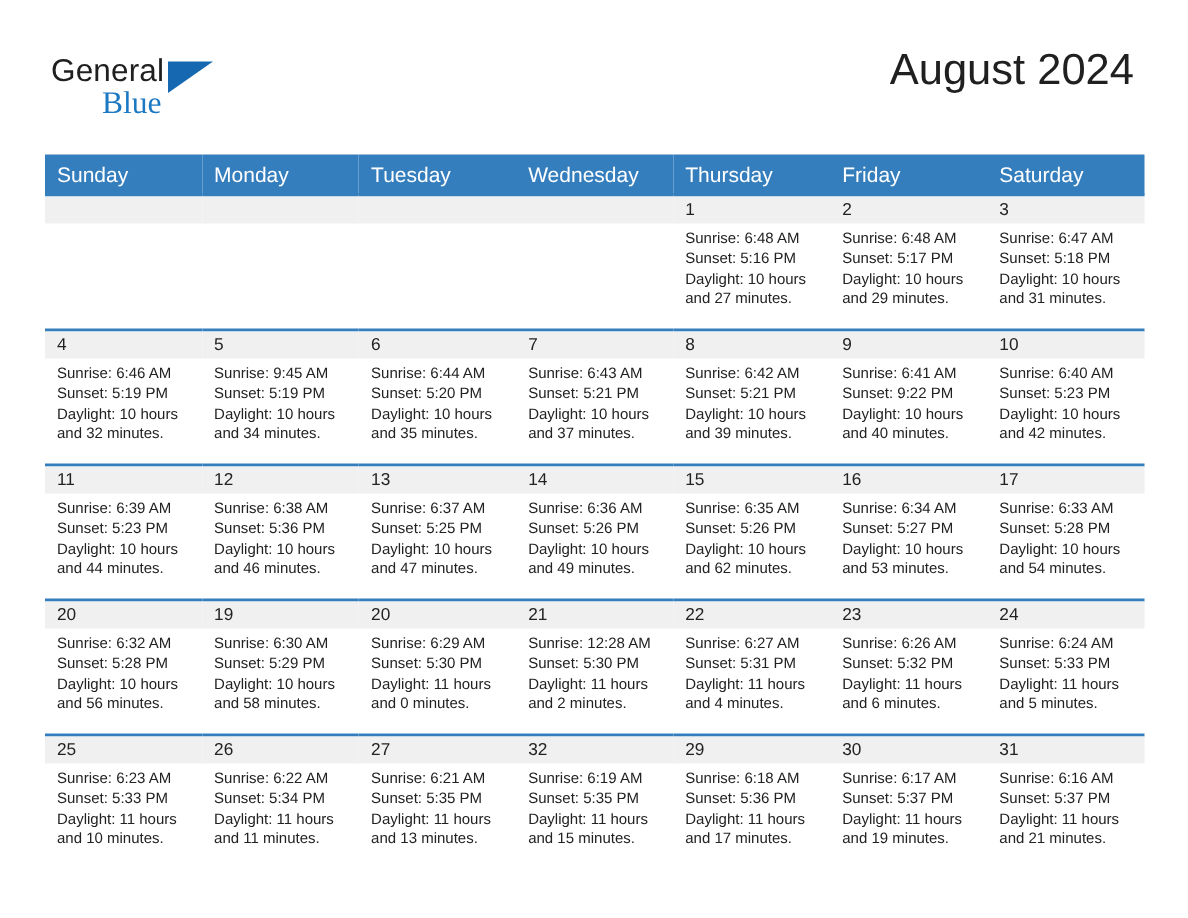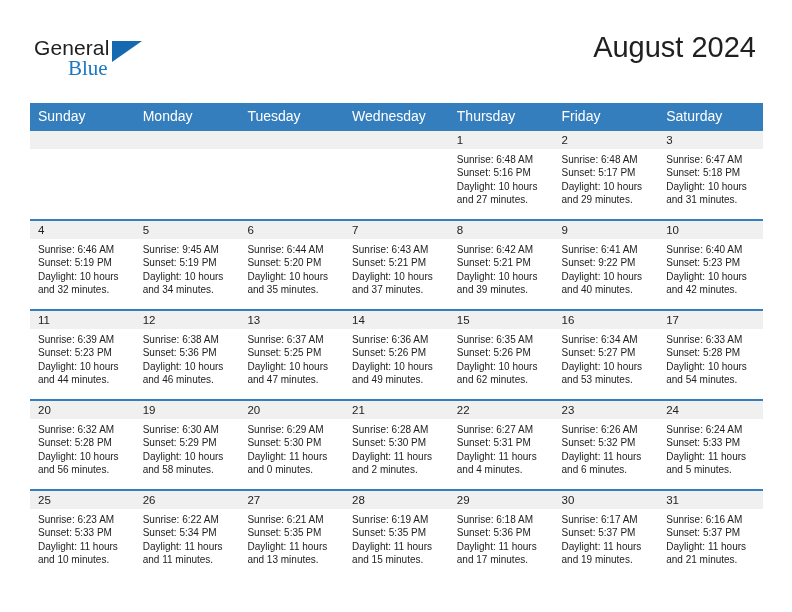--- a/index.html
+++ b/index.html
@@ -408,21 +408,21 @@
                   <div>Sunset: 5:30 PM</div>
                   <div>Daylight: 11 hours</div>
                   <div>and 0 minutes.</div>
                 </div>
               </div>
             </td>
             <td class="">
               <div class="cell-inner">
                 <div class="daynum-band">21</div>
                 <div class="lines">
-                  <div>Sunrise: 6:28 AM</div>
+                  <div>Sunrise: 12:28 AM</div>
                   <div>Sunset: 5:30 PM</div>
                   <div>Daylight: 11 hours</div>
                   <div>and 2 minutes.</div>
                 </div>
               </div>
             </td>
             <td class="">
               <div class="cell-inner">
                 <div class="daynum-band">22</div>
                 <div class="lines">
@@ -485,21 +485,21 @@
                 <div class="lines">
                   <div>Sunrise: 6:21 AM</div>
                   <div>Sunset: 5:35 PM</div>
                   <div>Daylight: 11 hours</div>
                   <div>and 13 minutes.</div>
                 </div>
               </div>
             </td>
             <td class="">
               <div class="cell-inner">
-                <div class="daynum-band">28</div>
+                <div class="daynum-band">32</div>
                 <div class="lines">
                   <div>Sunrise: 6:19 AM</div>
                   <div>Sunset: 5:35 PM</div>
                   <div>Daylight: 11 hours</div>
                   <div>and 15 minutes.</div>
                 </div>
               </div>
             </td>
             <td class="">
               <div class="cell-inner">

